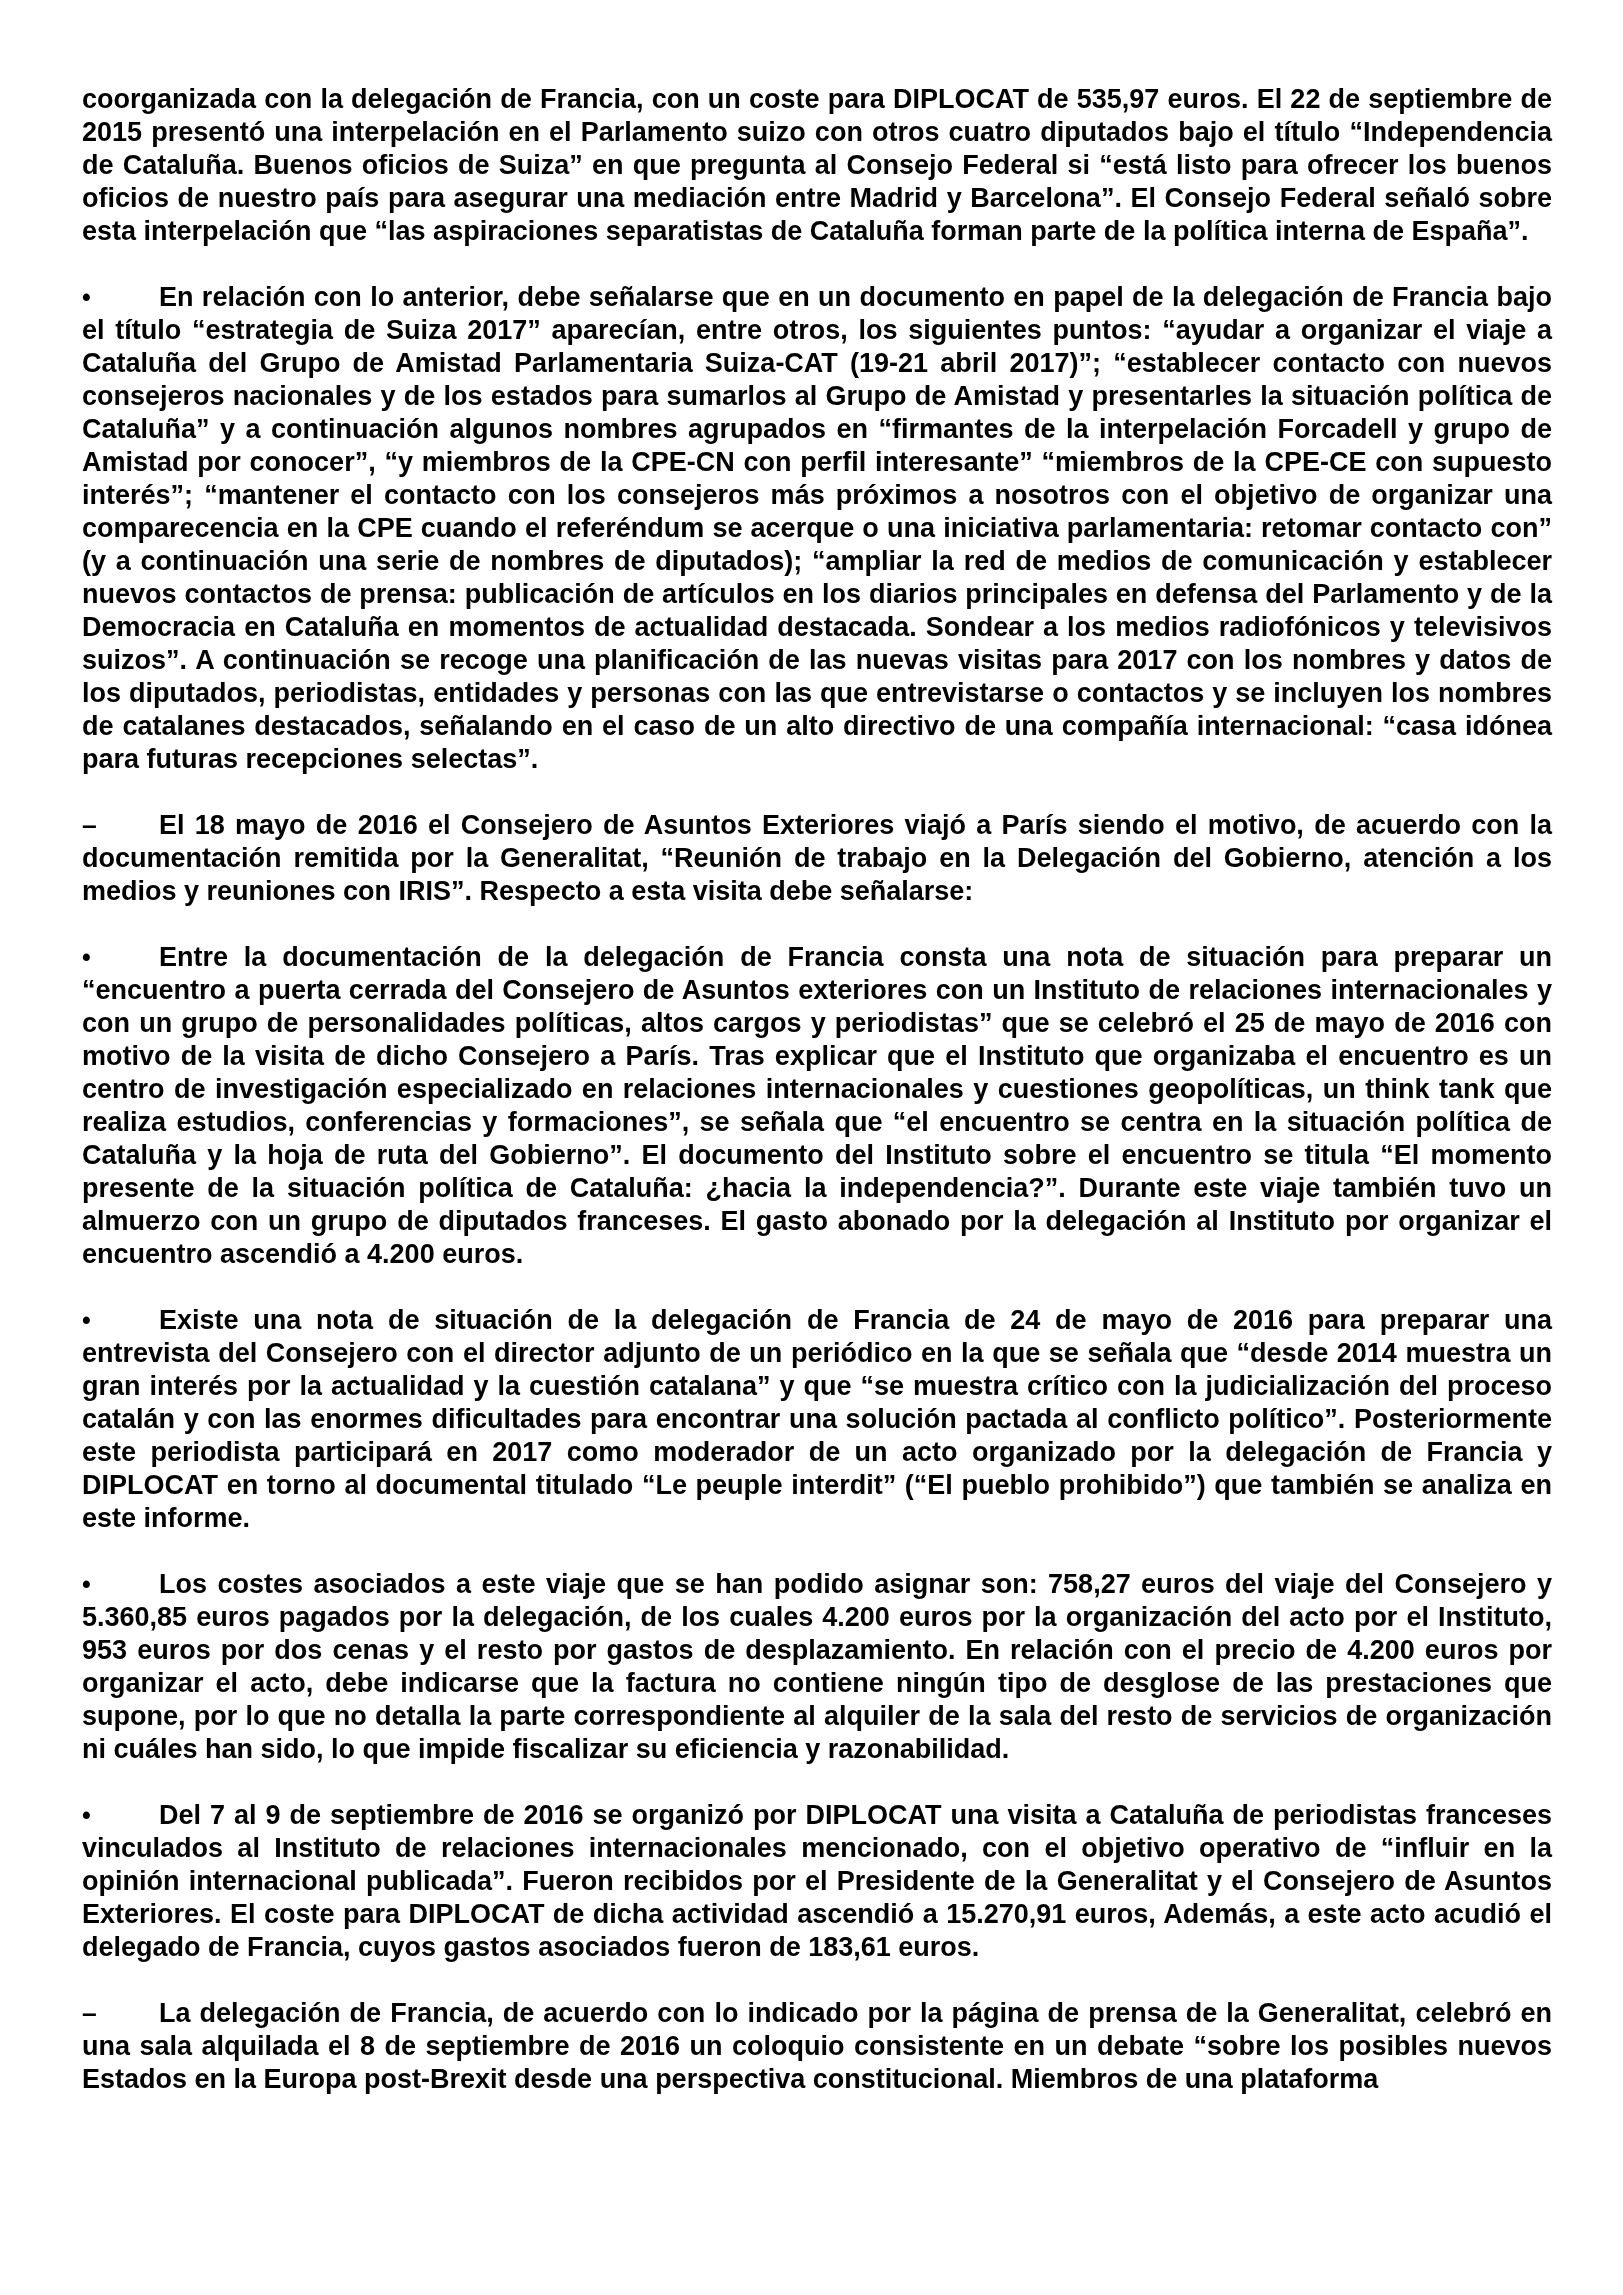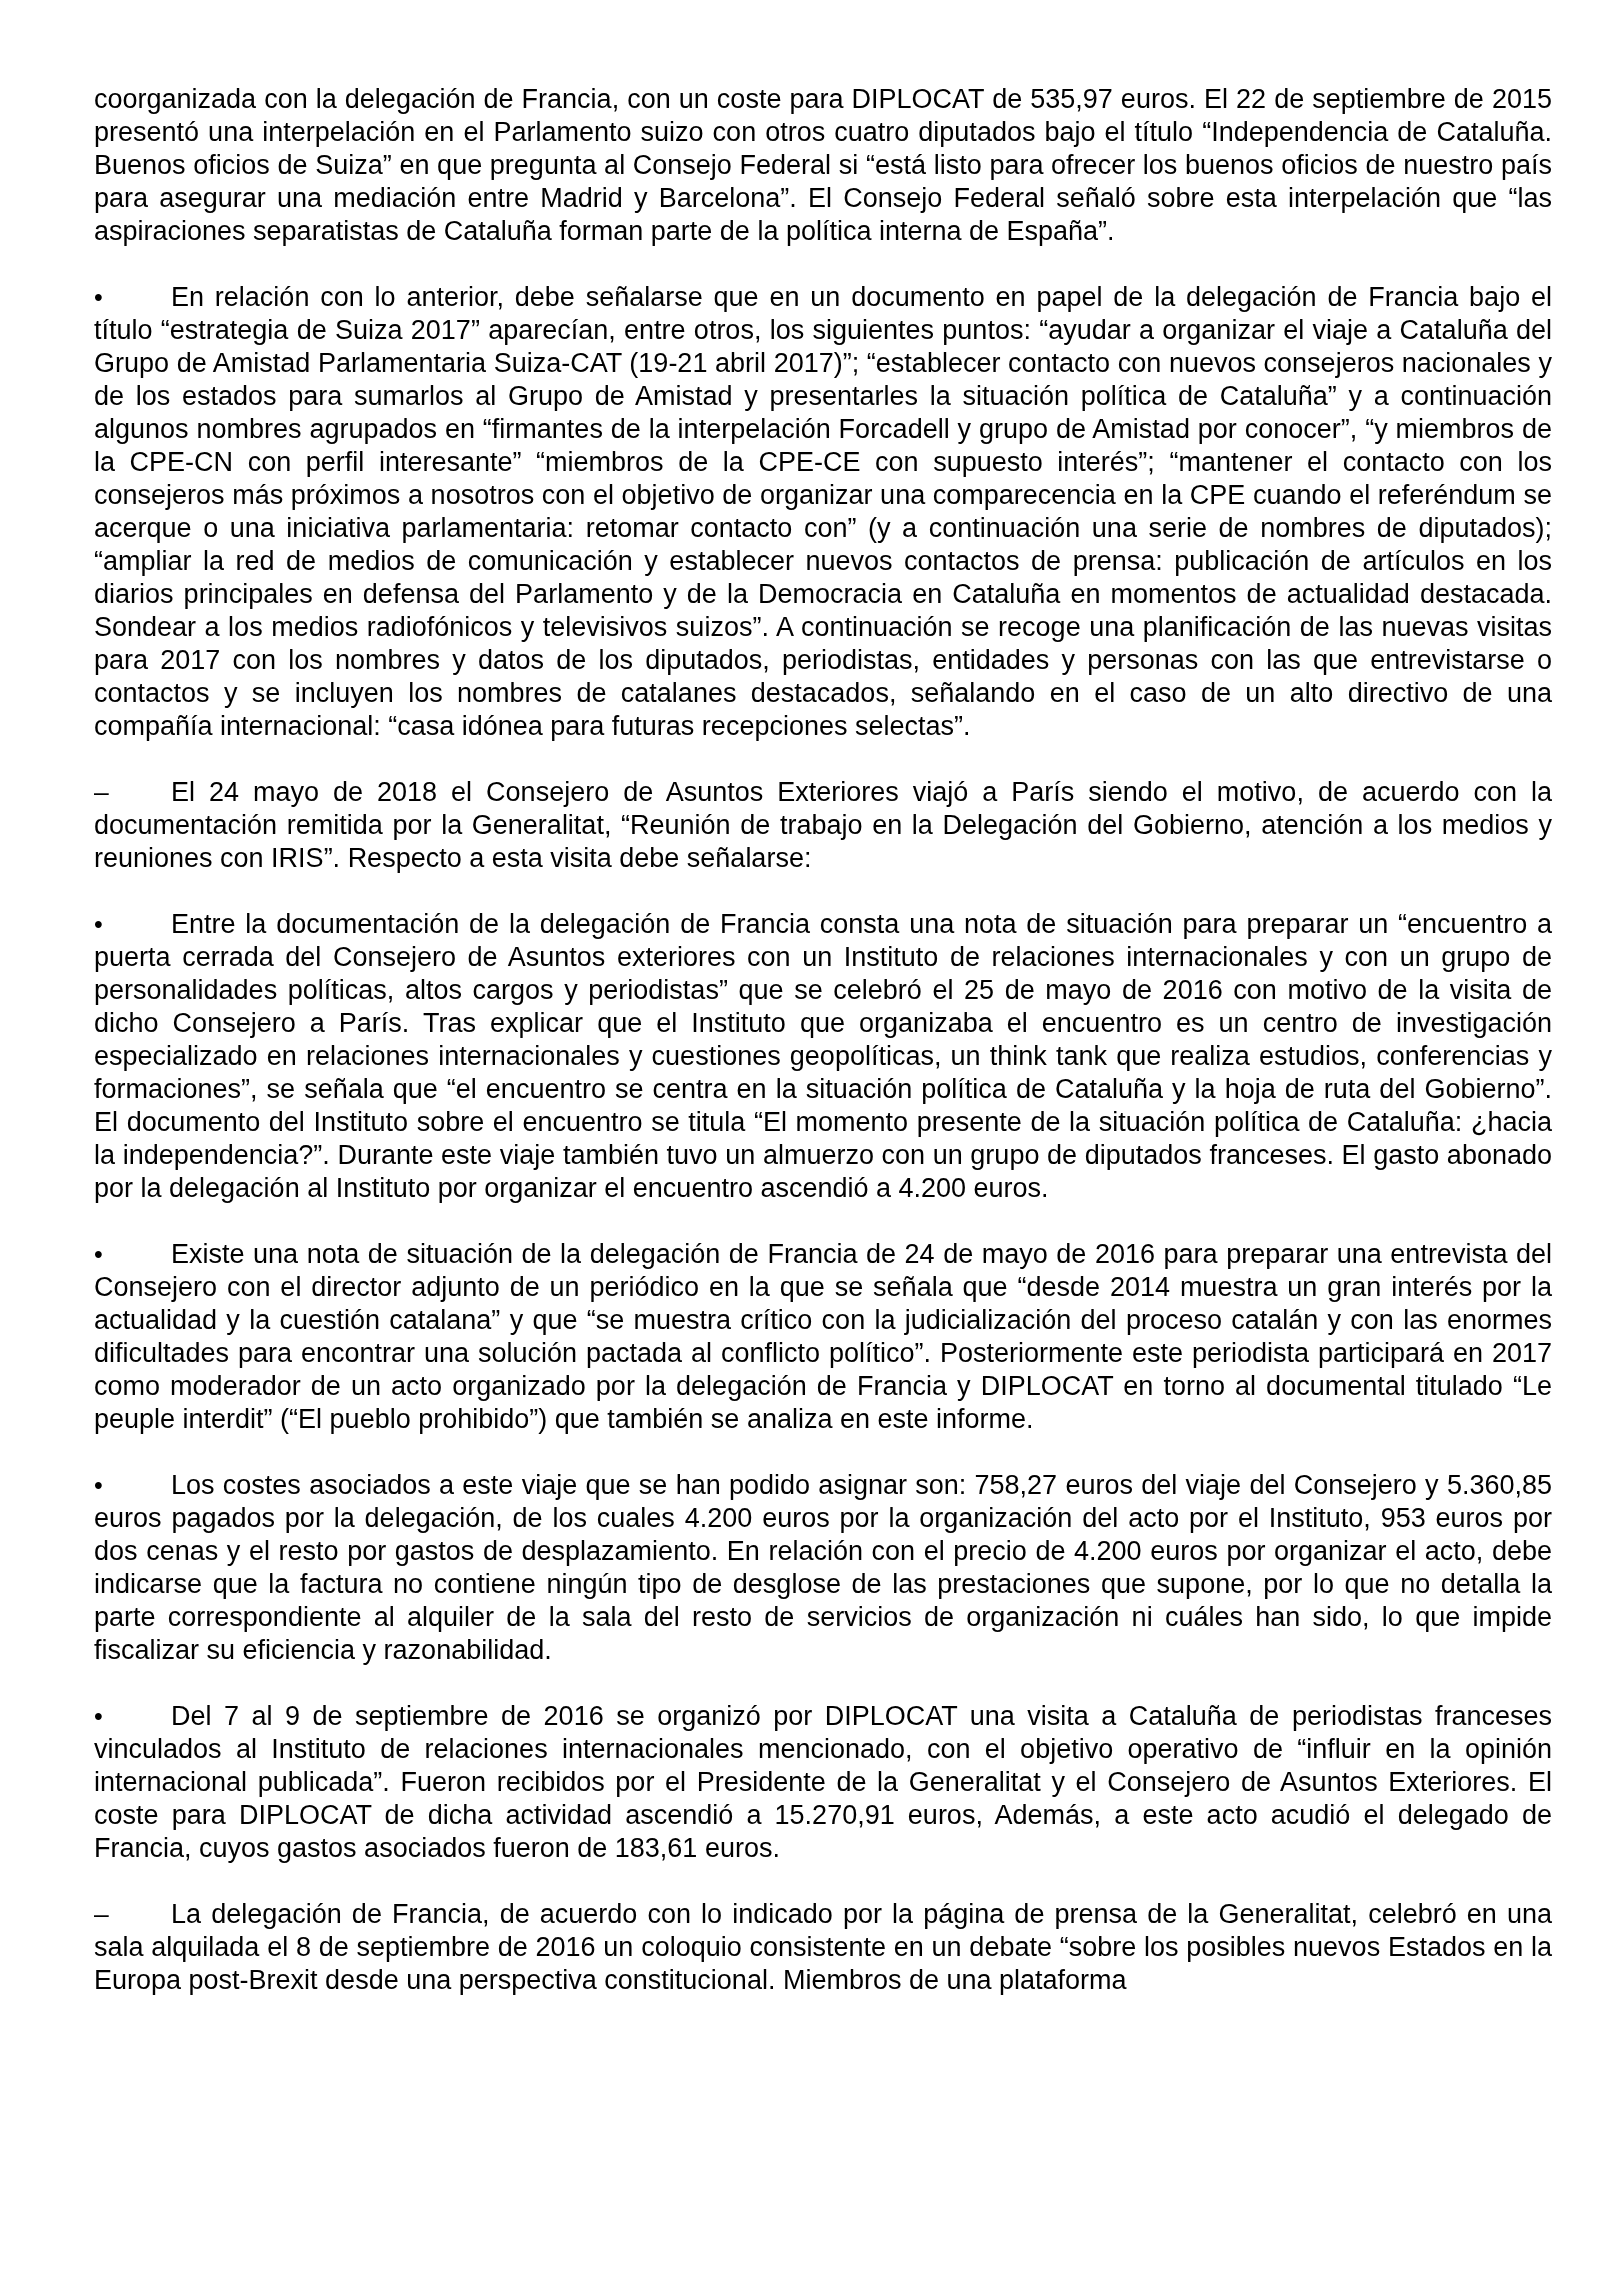--- a/index.html
+++ b/index.html
@@ -14,39 +14,40 @@
   .page {
     position: absolute;
     left: 78px;
     top: 83px;
     width: 1474px;
   }
   .para {
     font-size: 27px;
     line-height: 33px;
     text-align: justify;
-    margin: 0 0 33px 16px;
+    margin: 0 0 33px 4px;
     word-spacing: 0px;
+    font-weight: bold;
   }
   .marker {
     display: inline-block;
     width: 77px;
   }
   .marker.bullet { font-size: 25px; }
   .marker.dash { font-size: 26.5px; }
 </style>
 </head>
 <body>
 
 <div class="page">
   <p class="para"><span>coorganizada con la delegación de Francia, con un coste para DIPLOCAT de 535,97 euros. El 22 de septiembre de 2015 presentó una interpelación en el Parlamento suizo con otros cuatro diputados bajo el título “Independencia de Cataluña. Buenos oficios de Suiza” en que pregunta al Consejo Federal si “está listo para ofrecer los buenos oficios de nuestro país para asegurar una mediación entre Madrid y Barcelona”. El Consejo Federal señaló sobre esta interpelación que “las aspiraciones separatistas de Cataluña forman parte de la política interna de España”.</span></p>
 
   <p class="para"><span class="marker bullet">•</span><span>En relación con lo anterior, debe señalarse que en un documento en papel de la delegación de Francia bajo el título “estrategia de Suiza 2017” aparecían, entre otros, los siguientes puntos: “ayudar a organizar el viaje a Cataluña del Grupo de Amistad Parlamentaria Suiza-CAT (19-21 abril 2017)”; “establecer contacto con nuevos consejeros nacionales y de los estados para sumarlos al Grupo de Amistad y presentarles la situación política de Cataluña” y a continuación algunos nombres agrupados en “firmantes de la interpelación Forcadell y grupo de Amistad por conocer”, “y miembros de la CPE-CN con perfil interesante” “miembros de la CPE-CE con supuesto interés”; “mantener el contacto con los consejeros más próximos a nosotros con el objetivo de organizar una comparecencia en la CPE cuando el referéndum se acerque o una iniciativa parlamentaria: retomar contacto con” (y a continuación una serie de nombres de diputados); “ampliar la red de medios de comunicación y establecer nuevos contactos de prensa: publicación de artículos en los diarios principales en defensa del Parlamento y de la Democracia en Cataluña en momentos de actualidad destacada. Sondear a los medios radiofónicos y televisivos suizos”. A continuación se recoge una planificación de las nuevas visitas para 2017 con los nombres y datos de los diputados, periodistas, entidades y personas con las que entrevistarse o contactos y se incluyen los nombres de catalanes destacados, señalando en el caso de un alto directivo de una compañía internacional: “casa idónea para futuras recepciones selectas”.</span></p>
 
-  <p class="para"><span class="marker dash">–</span><span>El 24 mayo de 2018 el Consejero de Asuntos Exteriores viajó a París siendo el motivo, de acuerdo con la documentación remitida por la Generalitat, “Reunión de trabajo en la Delegación del Gobierno, atención a los medios y reuniones con IRIS”. Respecto a esta visita debe señalarse:</span></p>
+  <p class="para"><span class="marker dash">–</span><span>El 18 mayo de 2016 el Consejero de Asuntos Exteriores viajó a París siendo el motivo, de acuerdo con la documentación remitida por la Generalitat, “Reunión de trabajo en la Delegación del Gobierno, atención a los medios y reuniones con IRIS”. Respecto a esta visita debe señalarse:</span></p>
 
   <p class="para"><span class="marker bullet">•</span><span>Entre la documentación de la delegación de Francia consta una nota de situación para preparar un “encuentro a puerta cerrada del Consejero de Asuntos exteriores con un Instituto de relaciones internacionales y con un grupo de personalidades políticas, altos cargos y periodistas” que se celebró el 25 de mayo de 2016 con motivo de la visita de dicho Consejero a París. Tras explicar que el Instituto que organizaba el encuentro es un centro de investigación especializado en relaciones internacionales y cuestiones geopolíticas, un think tank que realiza estudios, conferencias y formaciones”, se señala que “el encuentro se centra en la situación política de Cataluña y la hoja de ruta del Gobierno”. El documento del Instituto sobre el encuentro se titula “El momento presente de la situación política de Cataluña: ¿hacia la independencia?”. Durante este viaje también tuvo un almuerzo con un grupo de diputados franceses. El gasto abonado por la delegación al Instituto por organizar el encuentro ascendió a 4.200 euros.</span></p>
 
   <p class="para"><span class="marker bullet">•</span><span>Existe una nota de situación de la delegación de Francia de 24 de mayo de 2016 para preparar una entrevista del Consejero con el director adjunto de un periódico en la que se señala que “desde 2014 muestra un gran interés por la actualidad y la cuestión catalana” y que “se muestra crítico con la judicialización del proceso catalán y con las enormes dificultades para encontrar una solución pactada al conflicto político”. Posteriormente este periodista participará en 2017 como moderador de un acto organizado por la delegación de Francia y DIPLOCAT en torno al documental titulado “Le peuple interdit” (“El pueblo prohibido”) que también se analiza en este informe.</span></p>
 
   <p class="para"><span class="marker bullet">•</span><span>Los costes asociados a este viaje que se han podido asignar son: 758,27 euros del viaje del Consejero y 5.360,85 euros pagados por la delegación, de los cuales 4.200 euros por la organización del acto por el Instituto, 953 euros por dos cenas y el resto por gastos de desplazamiento. En relación con el precio de 4.200 euros por organizar el acto, debe indicarse que la factura no contiene ningún tipo de desglose de las prestaciones que supone, por lo que no detalla la parte correspondiente al alquiler de la sala del resto de servicios de organización ni cuáles han sido, lo que impide fiscalizar su eficiencia y razonabilidad.</span></p>
 
   <p class="para"><span class="marker bullet">•</span><span>Del 7 al 9 de septiembre de 2016 se organizó por DIPLOCAT una visita a Cataluña de periodistas franceses vinculados al Instituto de relaciones internacionales mencionado, con el objetivo operativo de “influir en la opinión internacional publicada”. Fueron recibidos por el Presidente de la Generalitat y el Consejero de Asuntos Exteriores. El coste para DIPLOCAT de dicha actividad ascendió a 15.270,91 euros, Además, a este acto acudió el delegado de Francia, cuyos gastos asociados fueron de 183,61 euros.</span></p>
 
   <p class="para"><span class="marker dash">–</span><span>La delegación de Francia, de acuerdo con lo indicado por la página de prensa de la Generalitat, celebró en una sala alquilada el 8 de septiembre de 2016 un coloquio consistente en un debate “sobre los posibles nuevos Estados en la Europa post-Brexit desde una perspectiva constitucional. Miembros de una plataforma</span></p>

